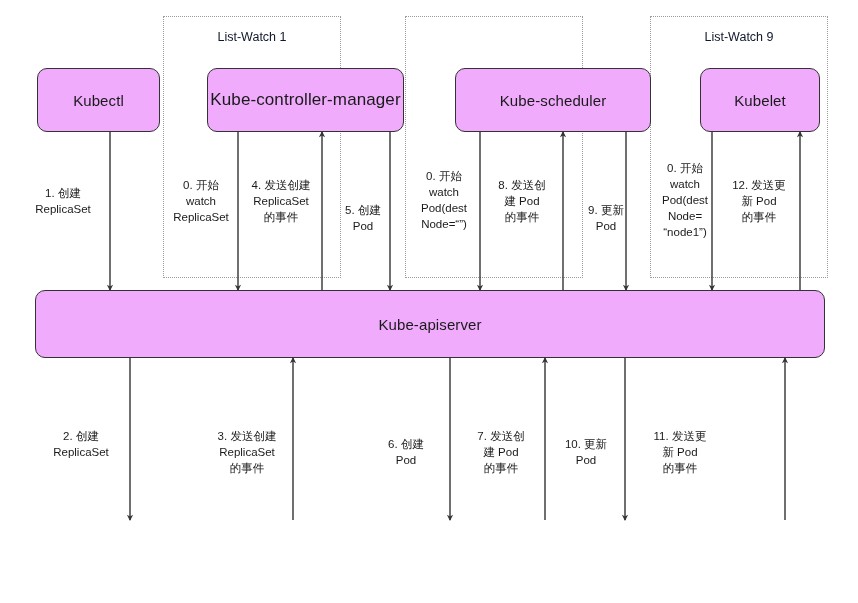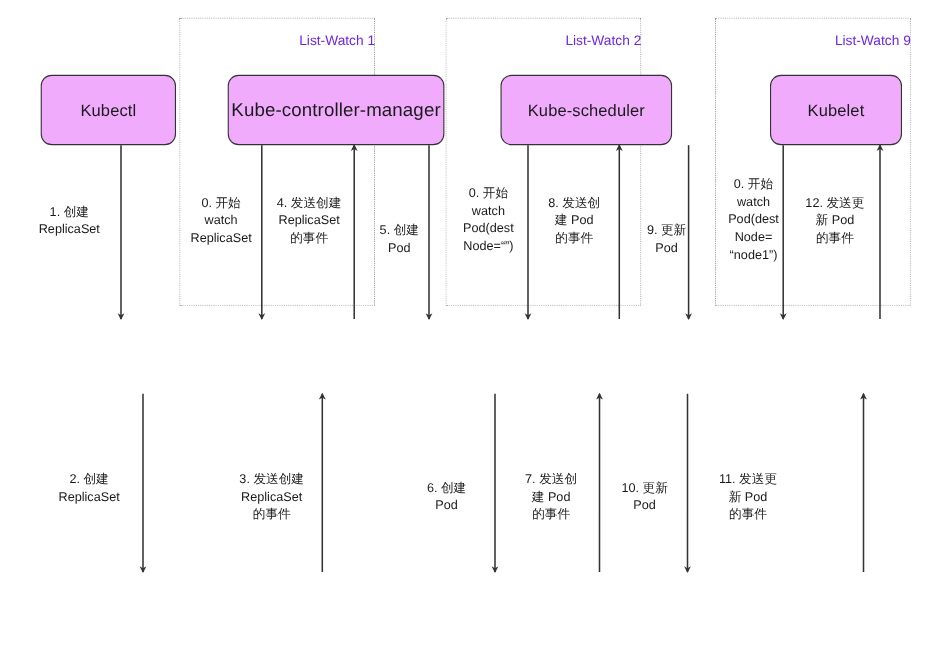--- a/index.html
+++ b/index.html
@@ -45,43 +45,42 @@
   .group-box {
     position: absolute;
     box-sizing: border-box;
     border: 1.3px dotted #9a9a9a;
     background: transparent;
     border-radius: 1px;
   }
   .group-title {
     position: absolute;
     font-size: 12.5px;
-    color: #6d28d9;
-    text-align: right;
+    color: #0f172a;
+    text-align: center;
     white-space: nowrap;
   }
   .edge-label {
     position: absolute;
     font-size: 11.5px;
     line-height: 16px;
     color: #1a1a1a;
     text-align: center;
     white-space: pre-line;
   }
 </style>
 </head>
 <body>
 
 <div id="canvas">
 
   <div class="group-box" style="left:163px; top:16px; width:178px; height:262px;"></div>
   <div class="group-title" style="left:163px; top:30px; width:178px;">List-Watch 1</div>
 
   <div class="group-box" style="left:405px; top:16px; width:178px; height:262px;"></div>
-  <div class="group-title" style="left:405px; top:30px; width:178px;">List-Watch 2</div>
 
   <div class="group-box" style="left:650px; top:16px; width:178px; height:262px;"></div>
   <div class="group-title" style="left:650px; top:30px; width:178px;">List-Watch 9</div>
 
   <svg class="layer" viewBox="0 0 858 603" xmlns="http://www.w3.org/2000/svg">
     <defs>
       <marker id="arrowDown" markerWidth="9" markerHeight="9" refX="4.5" refY="7.4" orient="0" markerUnits="userSpaceOnUse">
         <path d="M4.5,8.4 L1.4,2.2 L4.5,3.9 L7.6,2.2 Z" fill="#333333"></path>
       </marker>
       <marker id="arrowUp" markerWidth="9" markerHeight="9" refX="4.5" refY="1.6" orient="0" markerUnits="userSpaceOnUse">
@@ -124,28 +123,31 @@
   </svg>
 
   <div class="node-box" style="left:37px; top:68px; width:123px; height:64px;">
     <span class="node-label">Kubectl</span>
   </div>
 
   <div class="node-box" style="left:207px; top:68px; width:197px; height:64px;">
     <span class="node-label wide-label">Kube-controller-manager</span>
   </div>
 
-  <div class="node-box" style="left:455px; top:68px; width:156px; height:64px;">
+  <div class="node-box" style="left:455px; top:68px; width:196px; height:64px;">
     <span class="node-label">Kube-scheduler</span>
   </div>
 
   <div class="node-box" style="left:700px; top:68px; width:120px; height:64px;">
     <span class="node-label">Kubelet</span>
   </div>
 
+  <div class="node-box" style="left:35px; top:290px; width:790px; height:68px;">
+    <span class="node-label">Kube-apiserver</span>
+  </div>
 
 
   <div class="edge-label" style="left:24px; top:185px; width:78px;">1. 创建
 ReplicaSet</div>
 
   <div class="edge-label" style="left:168px; top:177px; width:66px;">0. 开始
 watch
 ReplicaSet</div>
 
   <div class="edge-label" style="left:244px; top:177px; width:74px;">4. 发送创建

